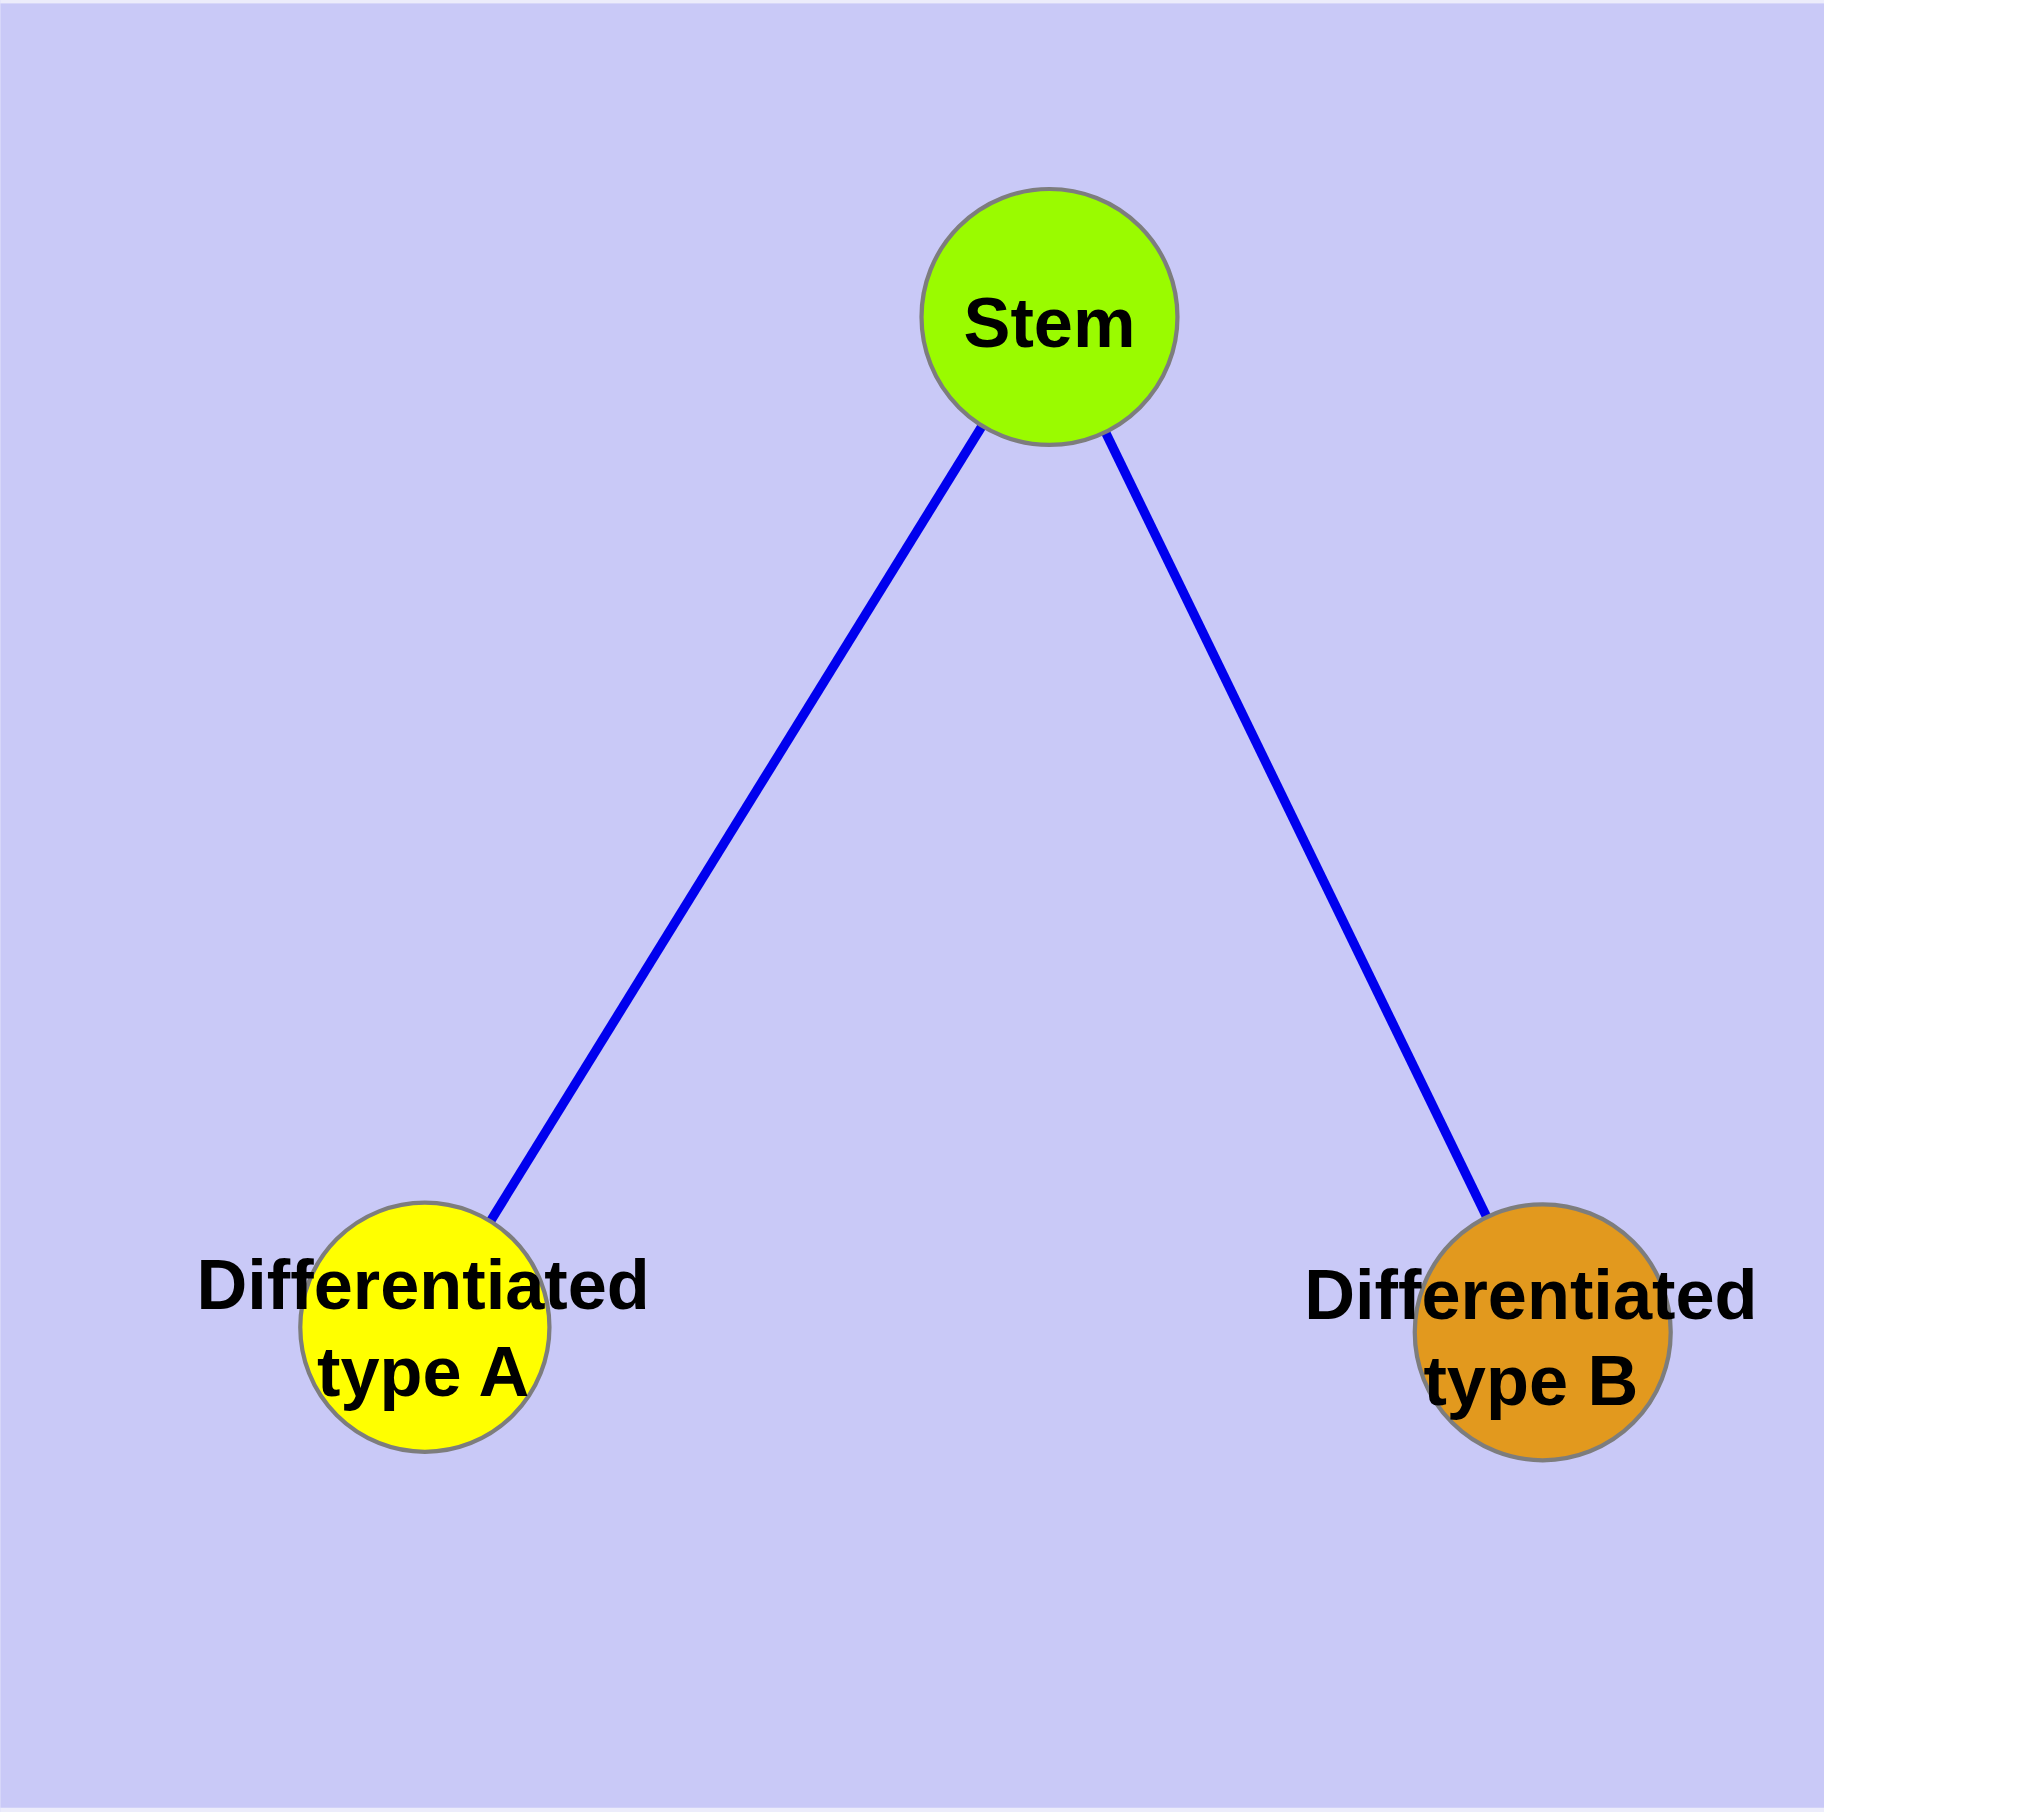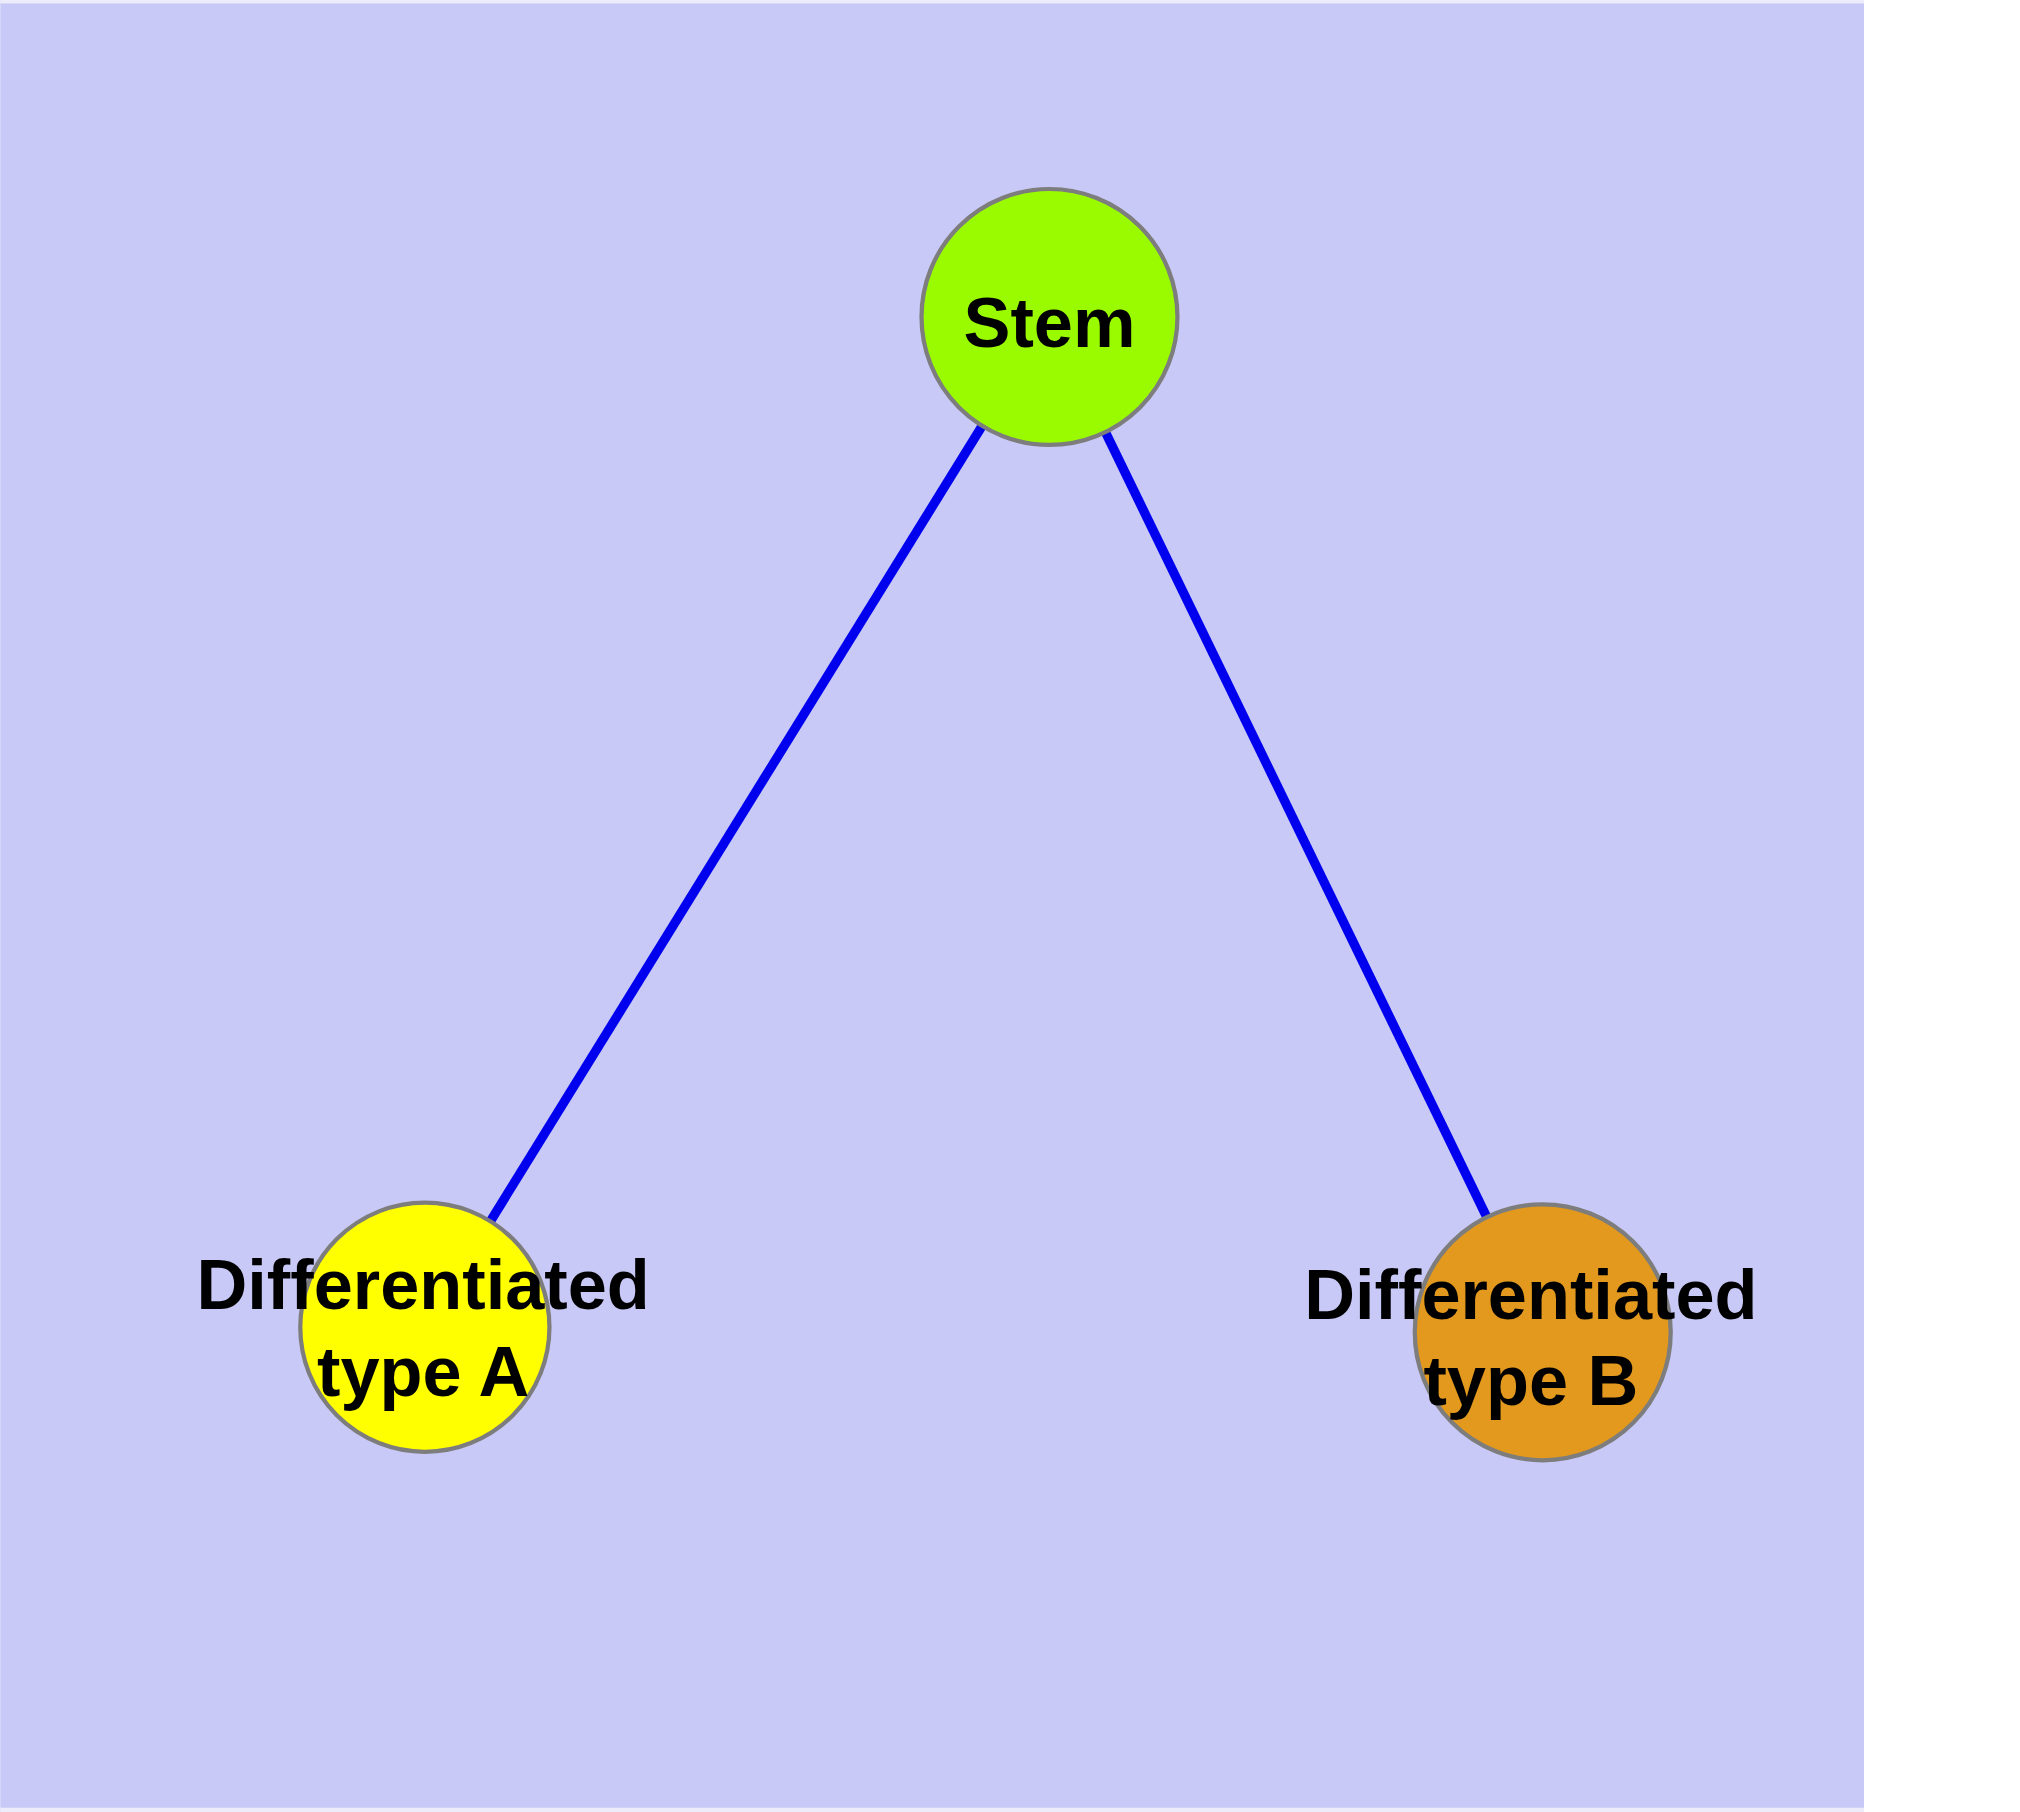--- a/index.html
+++ b/index.html
@@ -5,21 +5,20 @@
   html, body {
     margin: 0;
     padding: 0;
     background: #ffffff;
   }
   .canvas {
     position: relative;
     width: 1824px;
     height: 1812px;
     overflow: hidden;
-    padding-left: 40px;
   }
   .canvas svg {
     position: absolute;
     inset: 0;
     display: block;
   }
   .node-label {
     font-family: "Liberation Sans", "DejaVu Sans", sans-serif;
     font-weight: bold;
     font-size: 83px;

